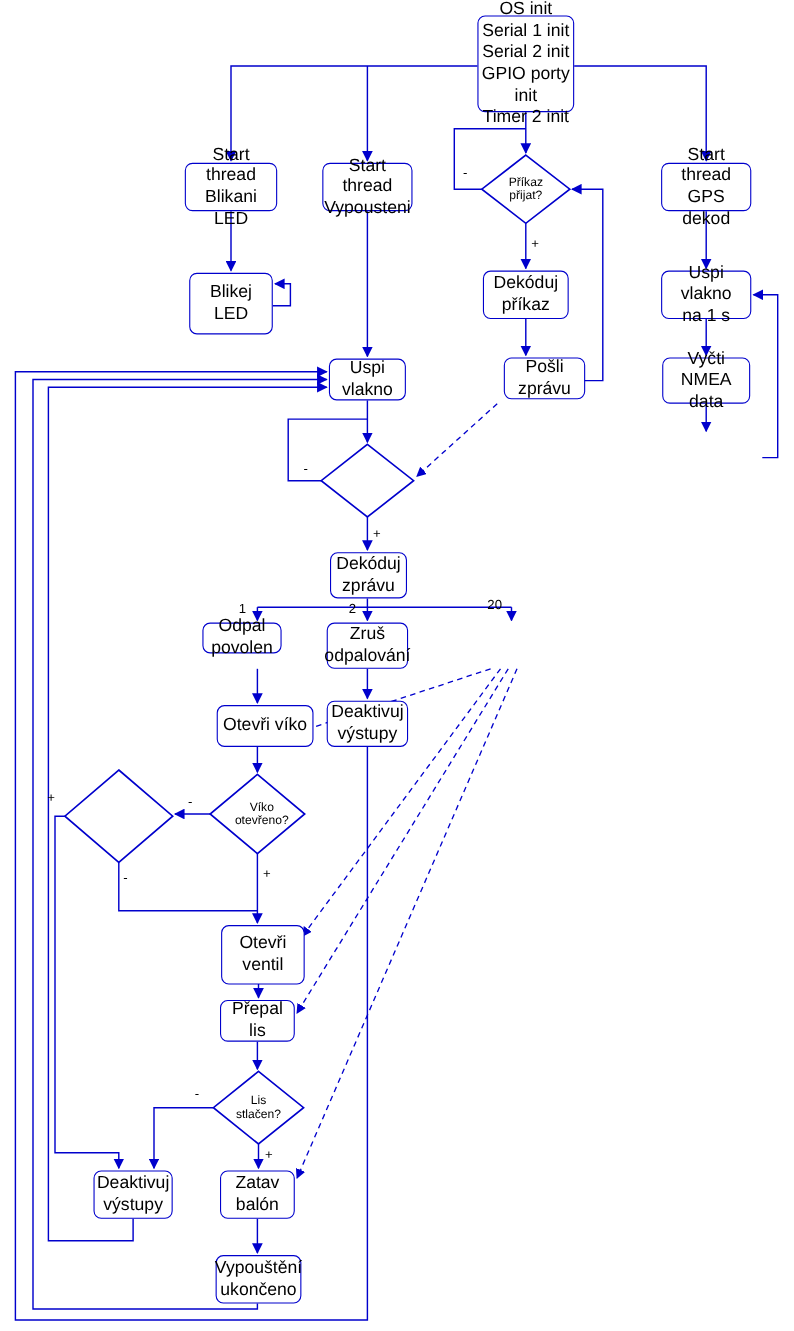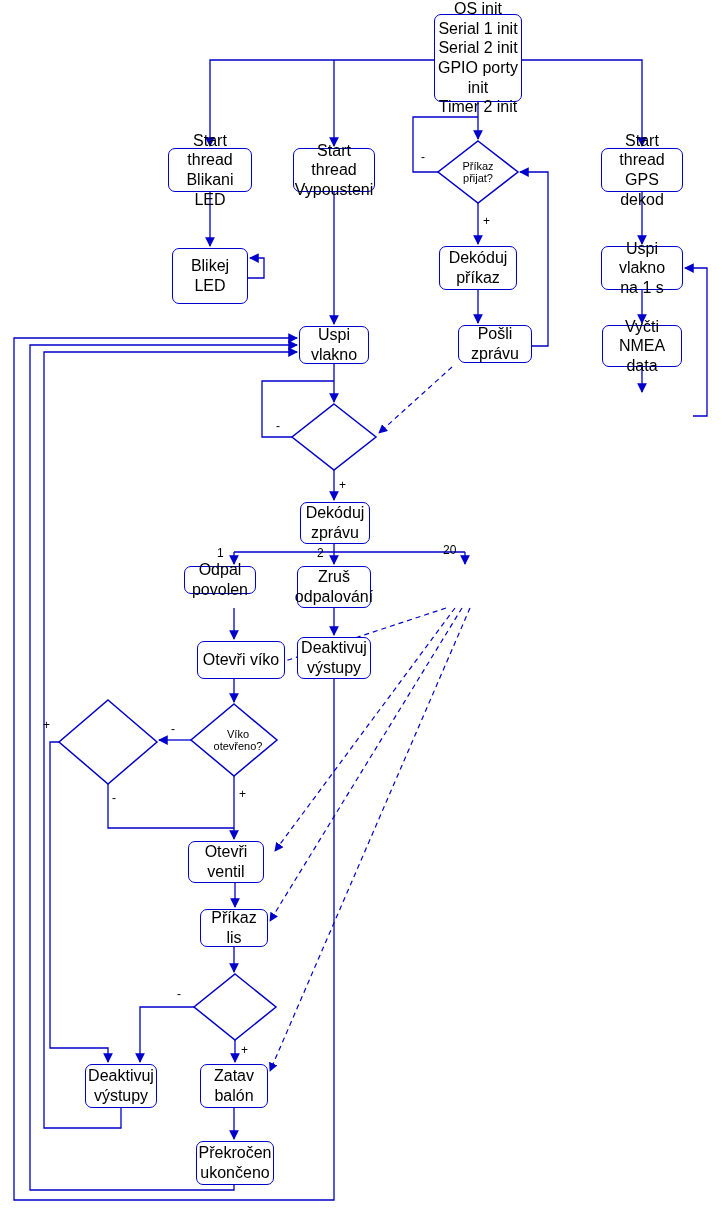--- a/index.html
+++ b/index.html
@@ -116,33 +116,35 @@
 data</div>
   <div class="node" style="left:300px;top:502px;width:70px;height:42px">Dekóduj
 zprávu</div>
   <div class="node" style="left:184px;top:566px;width:72px;height:28px">Odpal
 povolen</div>
   <div class="node" style="left:297px;top:566px;width:74px;height:42px">Zruš
 odpalování</div>
   <div class="node" style="left:197px;top:641px;width:88px;height:38px">Otevři víko</div>
   <div class="node" style="left:297px;top:637px;width:74px;height:42px">Deaktivuj
 výstupy</div>
-  <div class="node" style="left:188px;top:841px;width:76px;height:42px">Otevři ventil</div>
-  <div class="node" style="left:200px;top:909px;width:68px;height:38px">Příkaz lis</div>
+  <div class="node" style="left:201px;top:841px;width:76px;height:54px">Otevři ventil</div>
+  <div class="node" style="left:200px;top:909px;width:68px;height:38px">Přepal lis</div>
   <div class="node" style="left:200px;top:1064px;width:68px;height:44px">Zatav
 balón</div>
   <div class="node" style="left:85px;top:1064px;width:72px;height:44px">Deaktivuj
 výstupy</div>
-  <div class="node" style="left:196px;top:1141px;width:78px;height:44px">Překročen
+  <div class="node" style="left:196px;top:1141px;width:78px;height:44px">Vypouštění
 ukončeno</div>
 
   <div class="dlabel" style="left:438px;top:141px;width:80px;height:62px">Příkaz
 přijat?</div>
   <div class="dlabel" style="left:195px;top:704px;width:86px;height:72px">Víko
 otevřeno?</div>
+  <div class="dlabel" style="left:194px;top:974px;width:82px;height:66px">Lis
+stlačen?</div>
 
   <div class="elabel" style="left:421px;top:150px">-</div>
   <div class="elabel" style="left:483px;top:214px">+</div>
   <div class="elabel" style="left:276px;top:419px">-</div>
   <div class="elabel" style="left:339px;top:478px">+</div>
   <div class="elabel" style="left:217px;top:546px">1</div>
   <div class="elabel" style="left:317px;top:546px">2</div>
   <div class="elabel" style="left:443px;top:543px">20</div>
   <div class="elabel" style="left:171px;top:722px">-</div>
   <div class="elabel" style="left:239px;top:787px">+</div>

